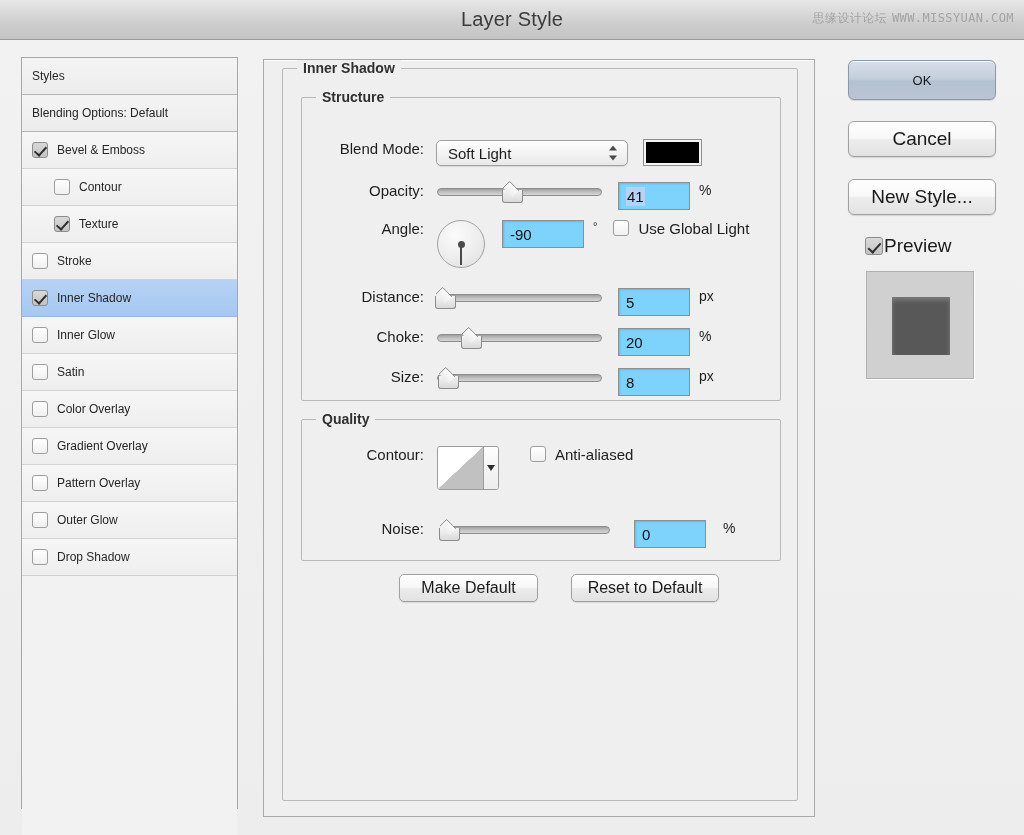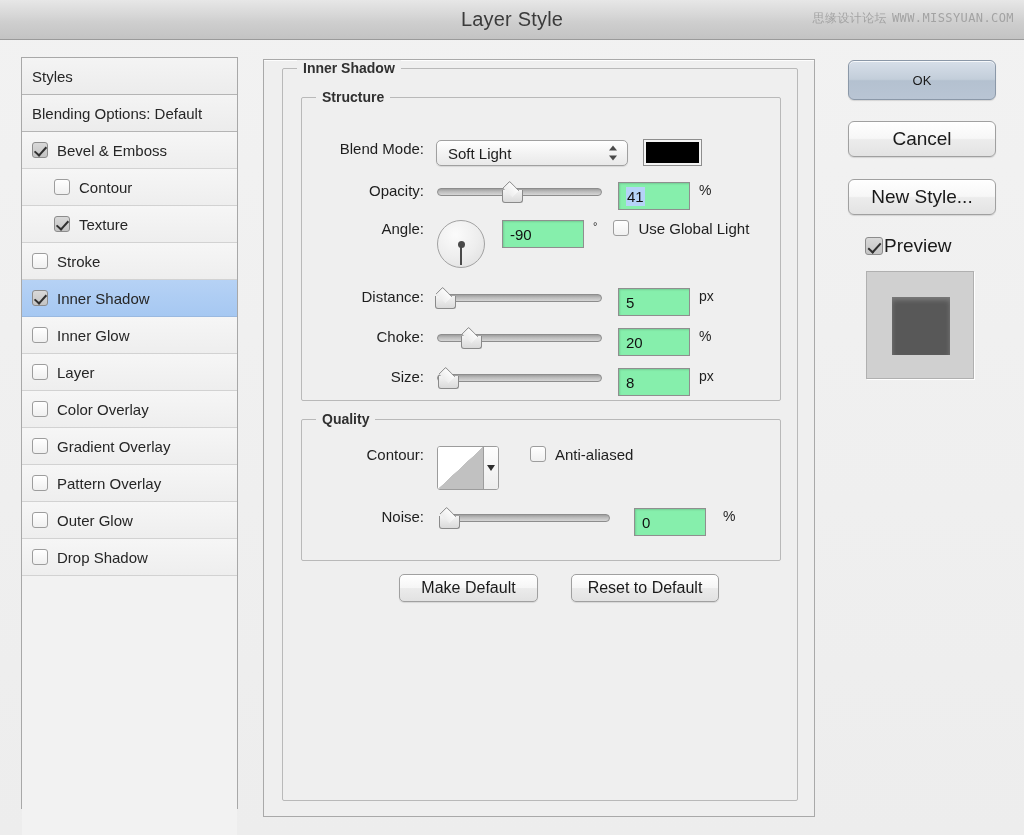--- a/index.html
+++ b/index.html
@@ -52,21 +52,21 @@
     border: 1px solid #a8a8a8;
     box-shadow: inset 0 1px 0 #ffffff;
   }
   .sl-row {
     position: relative;
     height: 37px;
     display: flex; align-items: center;
     padding-left: 10px;
     border-bottom: 1px solid #d2d2d2;
     background: linear-gradient(to bottom, #f6f6f6 0%, #eeeeee 100%);
-    font-size: 15px;
+    font-size: 12px;
     color: #262626;
   }
   .sl-row.header {
     background: linear-gradient(to bottom, #f4f4f4 0%, #ececec 100%);
     border-bottom: 1px solid #b4b4b4;
   }
   .sl-row.sub { padding-left: 32px; }
   .sl-row.selected {
     background: linear-gradient(to bottom, #b6d2f5 0%, #a6c8f2 100%);
     border-bottom: 1px solid #9ab9e0;
@@ -183,21 +183,21 @@
     width: 57px; height: 25px;
     border: 2px solid #f4f4f4;
     outline: 1px solid #8e8e8e;
     background: #000000;
   }
 
   
   .numfield {
     width: 72px; height: 28px;
     border: 1px solid #8f8f8f;
-    background: #86efac;
+    background: #7dd3fc;
     box-shadow: inset 1px 1px 2px rgba(0,0,0,0.14);
     display: flex; align-items: center;
     padding-left: 7px;
     font-size: 15px;
     color: #111111;
   }
   .numfield.wide { width: 82px; }
   .numfield .sel {
     background: #b5d3f7;
     padding: 1px 1px;
@@ -407,21 +407,21 @@
         <div class="sl-row selected">
           <span class="cb checked"></span>
           <span class="lbl">Inner Shadow</span>
         </div>
         <div class="sl-row">
           <span class="cb"></span>
           <span class="lbl">Inner Glow</span>
         </div>
         <div class="sl-row">
           <span class="cb"></span>
-          <span class="lbl">Layer</span>
+          <span class="lbl">Satin</span>
         </div>
         <div class="sl-row">
           <span class="cb"></span>
           <span class="lbl">Color Overlay</span>
         </div>
         <div class="sl-row">
           <span class="cb"></span>
           <span class="lbl">Gradient Overlay</span>
         </div>
         <div class="sl-row">
@@ -526,21 +526,21 @@
         <div class="frow" style="left:0; top:26px; width:460px; height:48px;">
           <div class="flabel" style="width:122px;">Contour:</div>
           <div class="contour" style="margin-left:13px;">
             <div class="ramp"></div>
             <div class="cdrop"></div>
           </div>
           <div class="cb" style="margin-left:31px;"></div>
           <div class="flabel" style="margin-left:9px;">Anti-aliased</div>
         </div>
 
-        <div class="frow" style="left:0; top:88px; width:460px;gap:8px;">
+        <div class="frow" style="left:0; top:100px; width:460px;gap:8px;">
           <div class="flabel" style="width:122px;">Noise:</div>
           <div class="slider" id="sl-noise" style="margin-left:13px;">
             <div class="track"></div>
             <div class="thumb" style="left: 3.3px;"></div>
           </div>
           <div class="numfield" style="margin-left:16px;">
             <span>0</span>
           </div>
           <div class="unit">%</div>
         </div>

